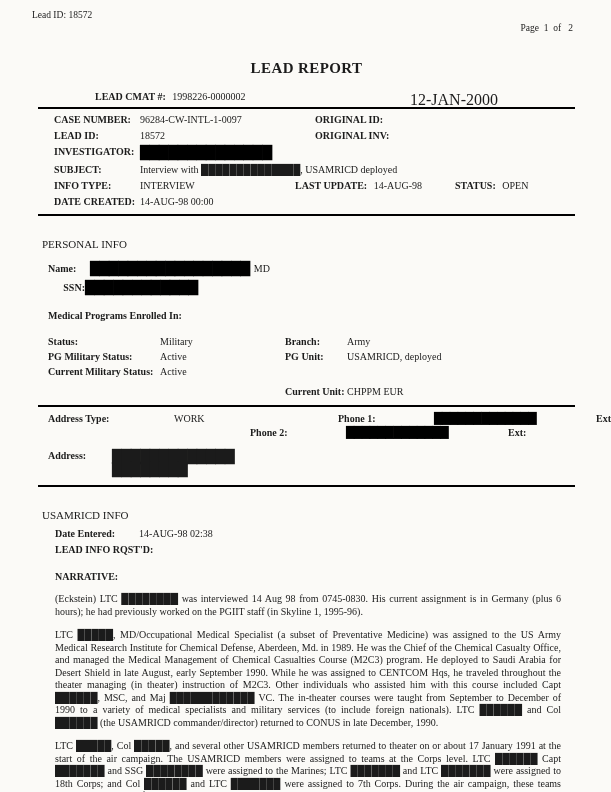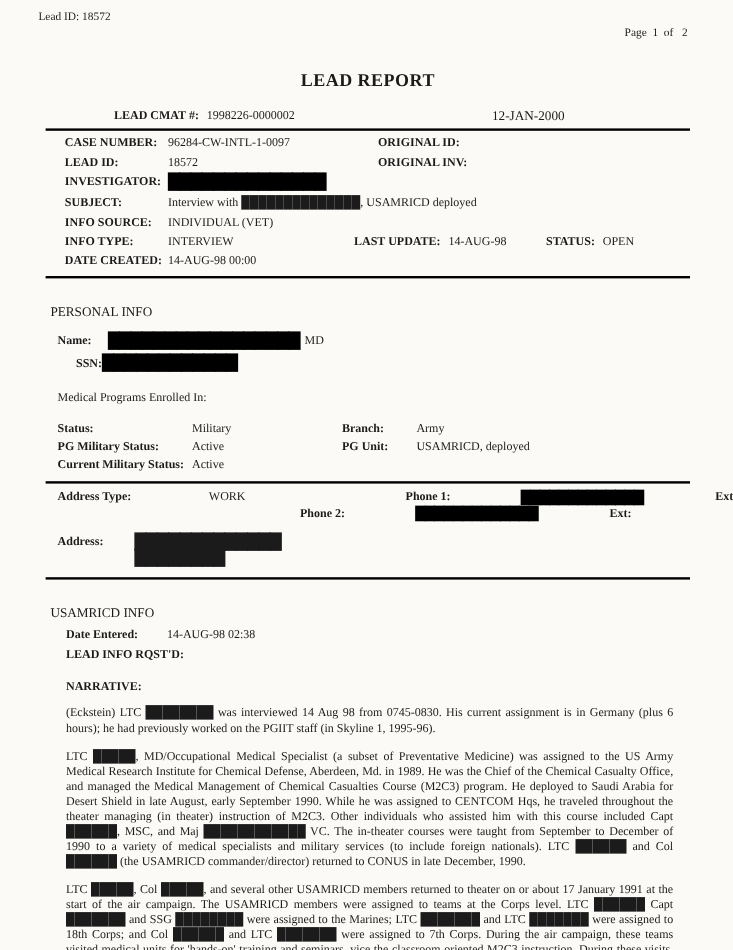--- a/index.html
+++ b/index.html
@@ -11,21 +11,21 @@
   }
   .page { position:relative; width:611px; height:792px; padding:10px 36px 0 38px; overflow:hidden; }
 
   .topbar { position:relative; height:30px; font-size:9.5px; }
   .topbar .lead-id { position:absolute; left:-6px; top:0; }
   .topbar .pagenum { position:absolute; right:2px; top:13px; white-space:pre; }
 
   .title { text-align:center; font-size:15px; font-weight:bold; letter-spacing:.4px; margin-top:20px; }
 
   .cmat-row { position:relative; margin-top:14px; padding-left:57px; font-size:10px; height:13px; }
-  .cmat-row .stamp { position:absolute; left:372px; top:0; font-size:11px; }
+  .cmat-row .stamp { position:absolute; left:372px; top:0; font-size:16px; }
 
   .rule { height:2px; background:#000; }
   .rule.r1 { margin-top:3px; }
   .rule.r2 { margin-top:7px; }
   .rule.r3 { margin-top:8px; }
   .rule.r4 { margin-top:9px; }
 
   .fr { display:flex; align-items:flex-start; padding-left:16px; font-size:10px; margin-top:5px; line-height:11px; }
   .lb { font-weight:bold; }
   .ml4 { margin-left:4px; }
@@ -41,21 +41,21 @@
   }
   .bar.sm { font-size:11px; line-height:11px; }
 
   .section-h { font-size:11px; font-weight:normal; padding-left:4px; margin-top:22px; }
 
   .p-row { display:flex; align-items:center; padding-left:10px; font-size:10px; }
   .p-row.name { margin-top:12px; }
   .p-row.ssn { margin-top:6px;text-align:right; }
   .lab42 { width:42px; flex:none; font-weight:bold; }
   .lab37 { width:37px; flex:none; font-weight:bold; }
-  .programs { padding-left:10px; font-size:10px; font-weight:normal; margin-top:16px; }
+  .programs { padding-left:10px; font-size:10px; font-weight:bold; margin-top:16px; }
 
   .g-row { display:flex; align-items:baseline; padding-left:10px; font-size:10px; line-height:11px; margin-top:4px; }
   .g-row.first { margin-top:15px; }
   .gl1 { width:112px; flex:none; font-weight:bold; }
   .gv1 { width:125px; flex:none; }
   .gl2 { width:62px; flex:none; font-weight:bold; }
   .cur-unit { padding-left:247px; margin-top:9px; }
 
   .a-row { display:flex; align-items:flex-end; padding-left:10px; font-size:10px; margin-top:6px;gap:44px; }
   .al1 { width:82px; flex:none; font-weight:bold; }
@@ -104,24 +104,20 @@
       <span class="w175">18572</span>
       <span class="lb w130">ORIGINAL INV:</span>
     </div>
     <div class="fr">
       <span class="lb w86">INVESTIGATOR:</span>
       <span class="bar">██████████████</span>
     </div>
     <div class="fr">
       <span class="lb w86">SUBJECT:</span>
       <span>Interview with ██████████████, USAMRICD deployed</span>
-    </div>
-    <div class="fr">
-      <span class="lb w86">INFO SOURCE:</span>
-      <span>INDIVIDUAL (VET)</span>
     </div>
     <div class="fr">
       <span class="lb w86">INFO TYPE:</span>
       <span class="w155">INTERVIEW</span>
       <span class="w160">
         <span class="lb">LAST UPDATE:</span>
         <span class="ml4">14-AUG-98</span>
       </span>
       <span>
         <span class="lb">STATUS:</span>
@@ -157,20 +153,24 @@
     <div class="g-row">
       <span class="gl1">PG Military Status:</span>
       <span class="gv1">Active</span>
       <span class="gl2">PG Unit:</span>
       <span>USAMRICD, deployed</span>
     </div>
     <div class="g-row">
       <span class="gl1">Current Military Status:</span>
       <span class="gv1">Active</span>
     </div>
+    <div class="g-row cur-unit">
+      <span class="gl2">Current Unit:</span>
+      <span>CHPPM EUR</span>
+    </div>
   </div>
 
   <div class="rule r3"></div>
 
   <div>
     <div class="a-row">
       <span class="al1">Address Type:</span>
       <span class="av1">WORK</span>
       <span class="al2">Phone 1:</span>
       <span class="abar bar sm">█████████████</span>

